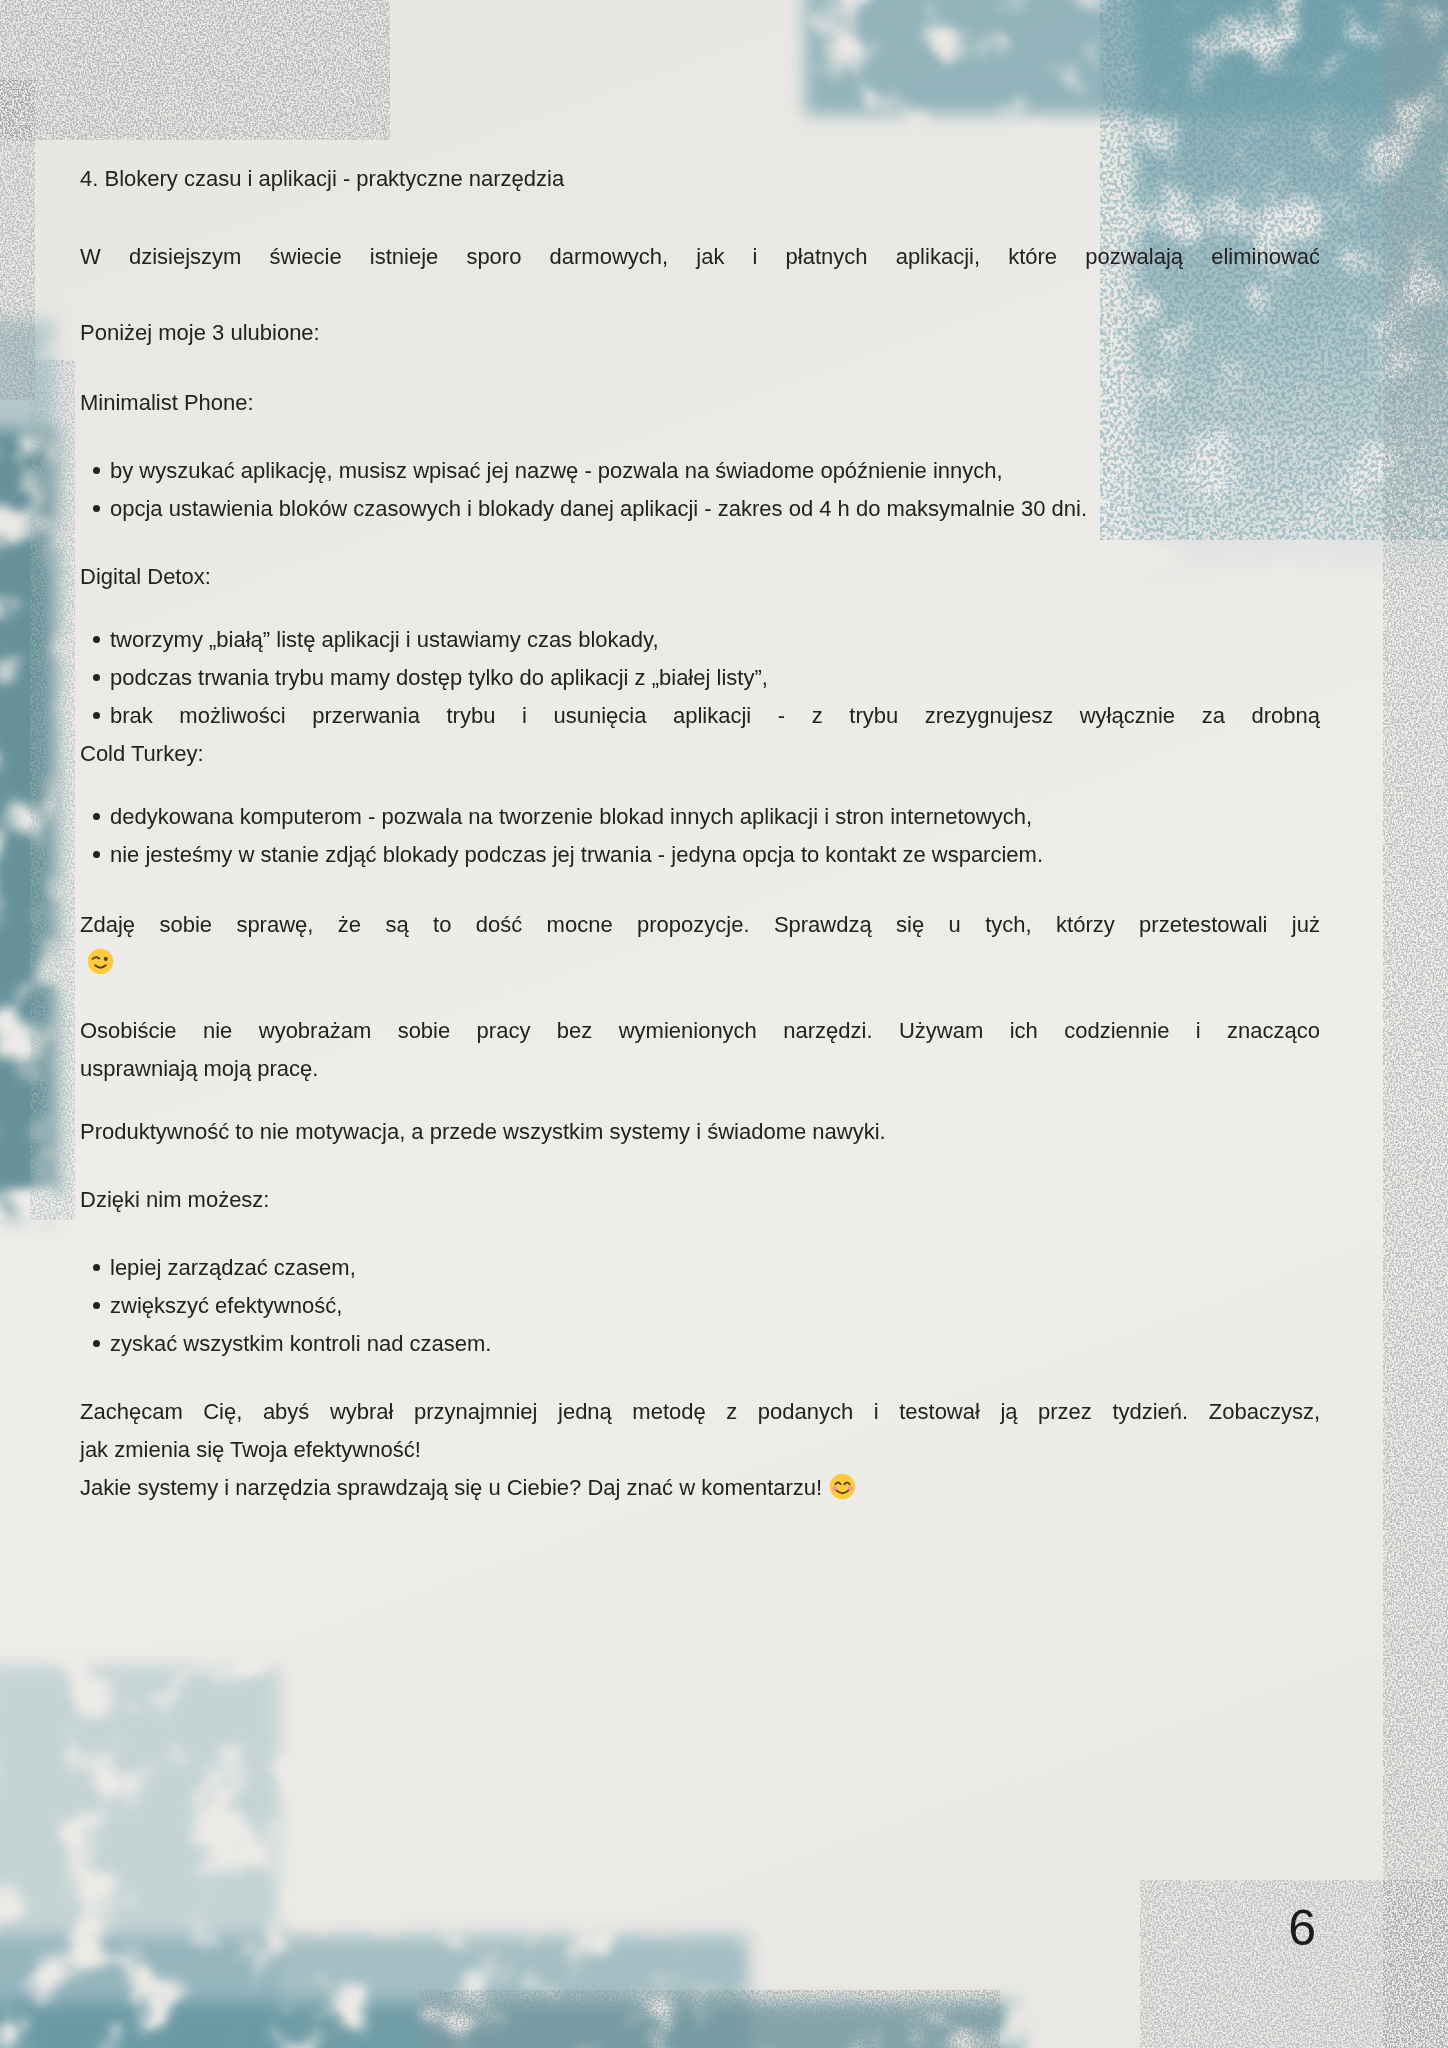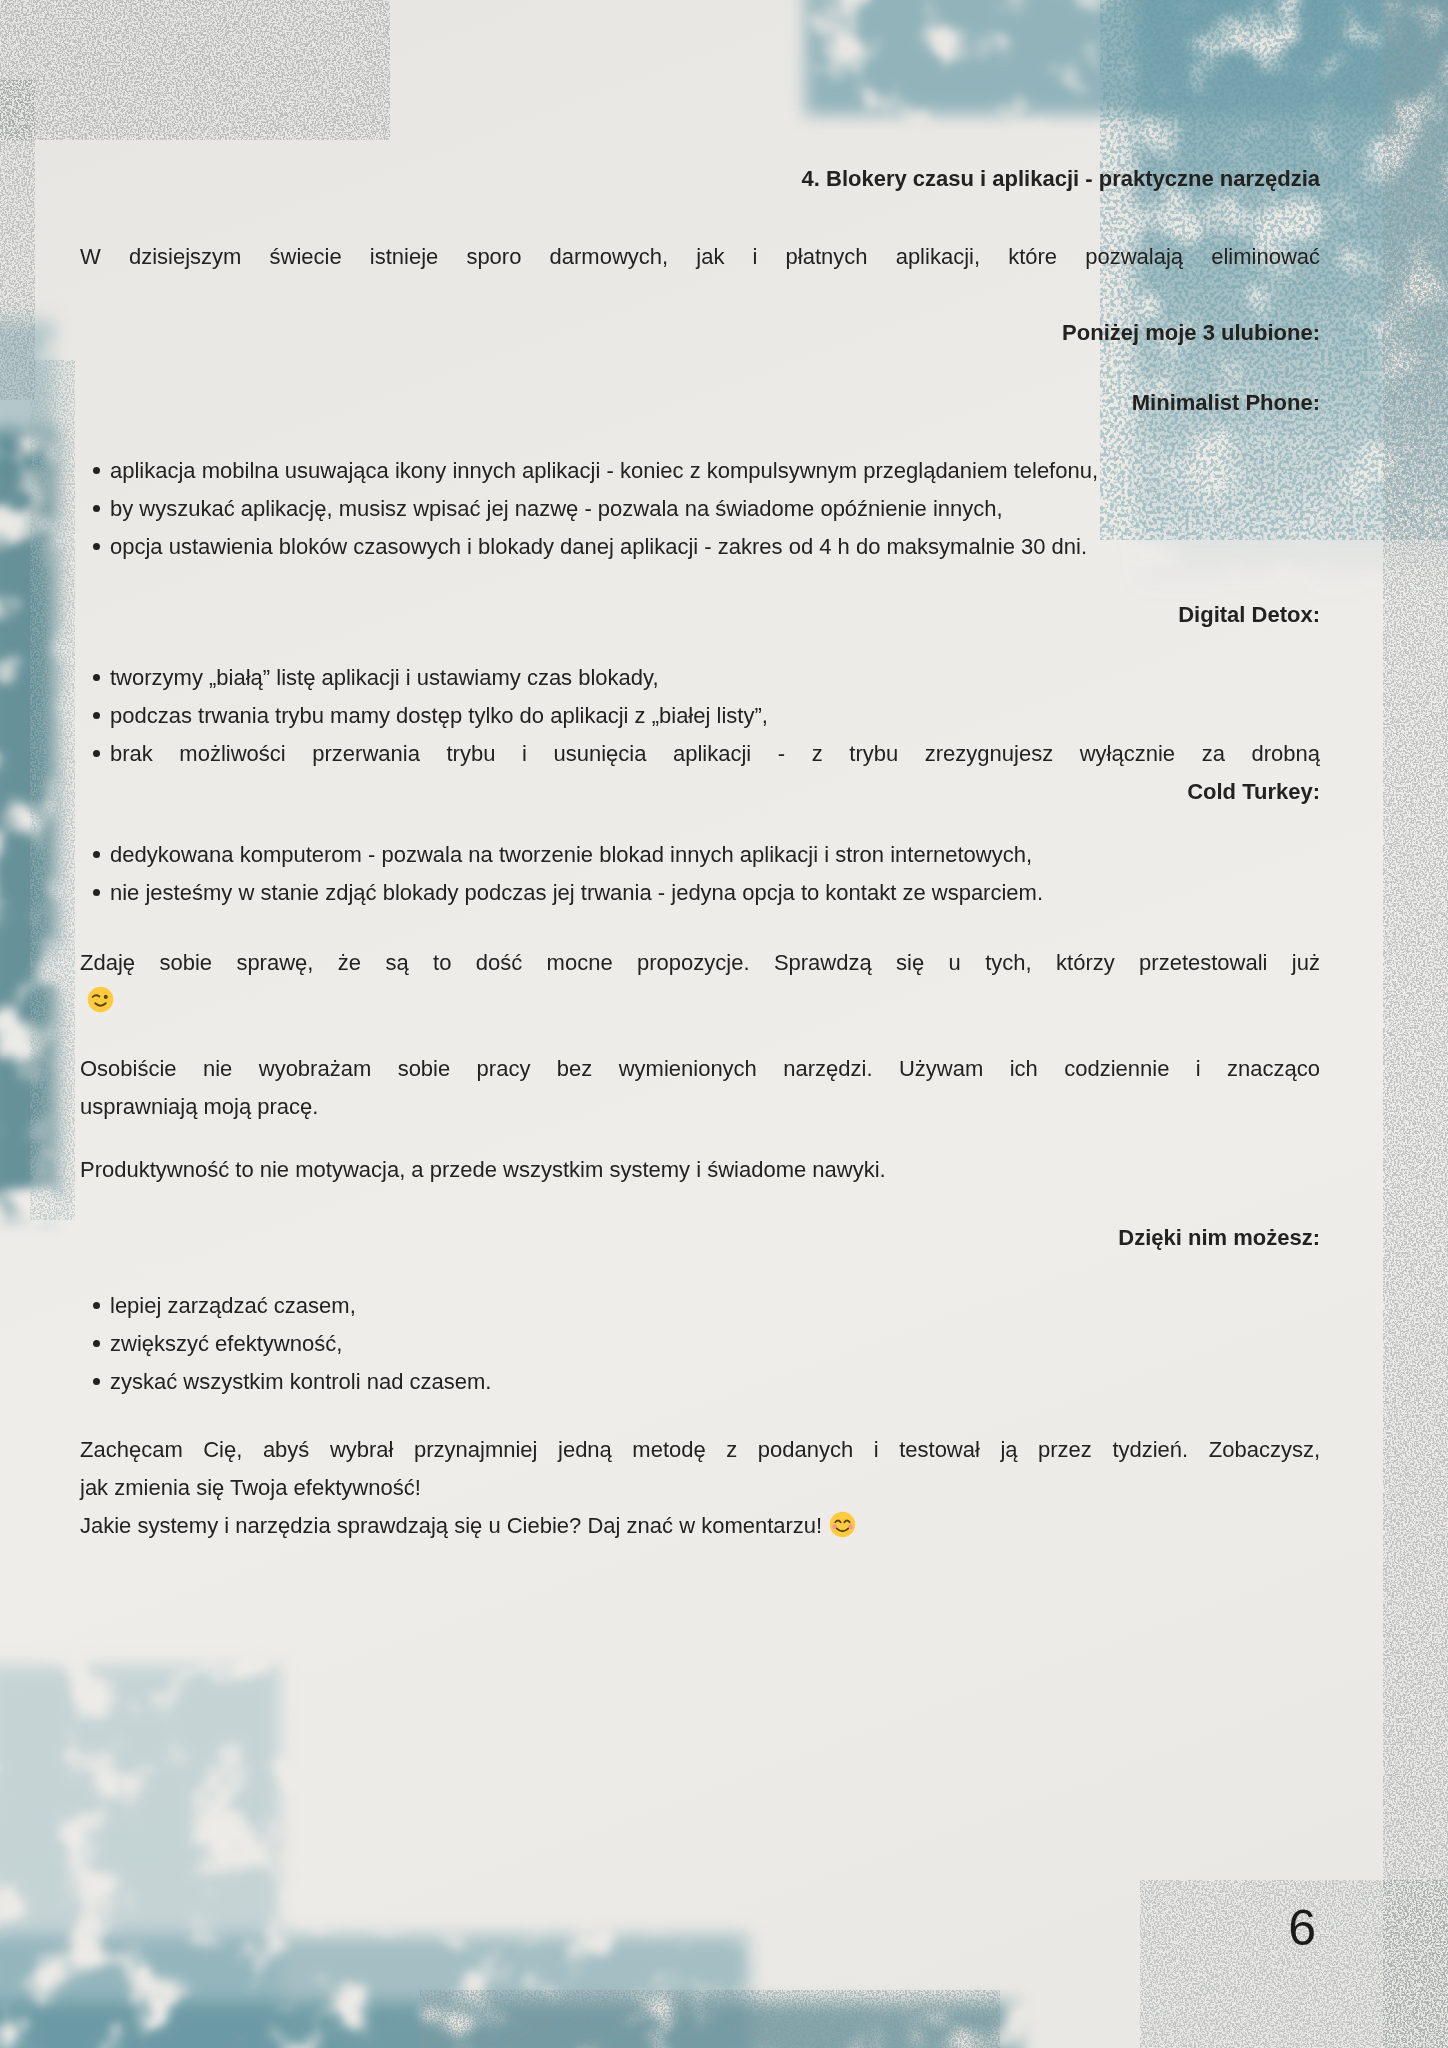--- a/index.html
+++ b/index.html
@@ -4,21 +4,21 @@
 <style>
   * { margin:0; padding:0; box-sizing:border-box; }
   html,body { background:#d8d6d3; }
   .page {
     position:relative; width:1448px; height:2048px; overflow:hidden;
     background:linear-gradient(160deg,#e7e5e1 0%,#edebe8 35%,#efede9 60%,#e9e7e3 100%);
     font-family:"Liberation Sans","DejaVu Sans",sans-serif; color:#232220;
   }
   .texture { position:absolute; left:0; top:0; pointer-events:none; }
   .content { position:absolute; left:80px; top:160px; width:1240px; font-size:22px; line-height:38px; }
-  .b { font-weight:bold;text-align:right; }
+  .b { font-weight:normal; }
   .line { display:block; }
   .line.j { text-align:justify; text-align-last:justify; }
   ul { list-style:none; }
   li { position:relative; padding-left:30px; }
   li::before { content:""; position:absolute; left:13px; top:15px; width:7px; height:7px; border-radius:50%; background:#232220; }
   .g40{margin-bottom:40px}.g38{margin-bottom:38px}.g32{margin-bottom:32px}
   .g30{margin-bottom:30px}.g28{}.g25{margin-bottom:25px}
   .emoji { display:inline-block; vertical-align:-5px; margin-left:7px; }
   .page-number { position:absolute; top:1903px; right:132px; font-size:50px; line-height:1; color:#1b1b19; }
 </style>
@@ -88,21 +88,20 @@
     <div class="b g40">4. Blokery czasu i aplikacji - praktyczne narzędzia</div>
 
     <div class="g38">
       <span class="line j">W dzisiejszym świecie istnieje sporo darmowych, jak i płatnych aplikacji, które pozwalają eliminować</span>
     </div>
 
     <div class="b g32">Poniżej moje 3 ulubione:</div>
 
     <div class="b g30">Minimalist Phone:</div>
     <ul class="g30">
-      <li>aplikacja mobilna usuwająca ikony innych aplikacji - koniec z kompulsywnym przeglądaniem telefonu,</li>
       <li>by wyszukać aplikację, musisz wpisać jej nazwę - pozwala na świadome opóźnienie innych,</li>
       <li>opcja ustawienia bloków czasowych i blokady danej aplikacji - zakres od 4 h do maksymalnie 30 dni.</li>
     </ul>
 
     <div class="b g25">Digital Detox:</div>
     <ul class="g28">
       <li>tworzymy „białą” listę aplikacji i ustawiamy czas blokady,</li>
       <li>podczas trwania trybu mamy dostęp tylko do aplikacji z „białej listy”,</li>
       <li>
         <span class="line j">brak możliwości przerwania trybu i usunięcia aplikacji - z trybu zrezygnujesz wyłącznie za drobną</span>

